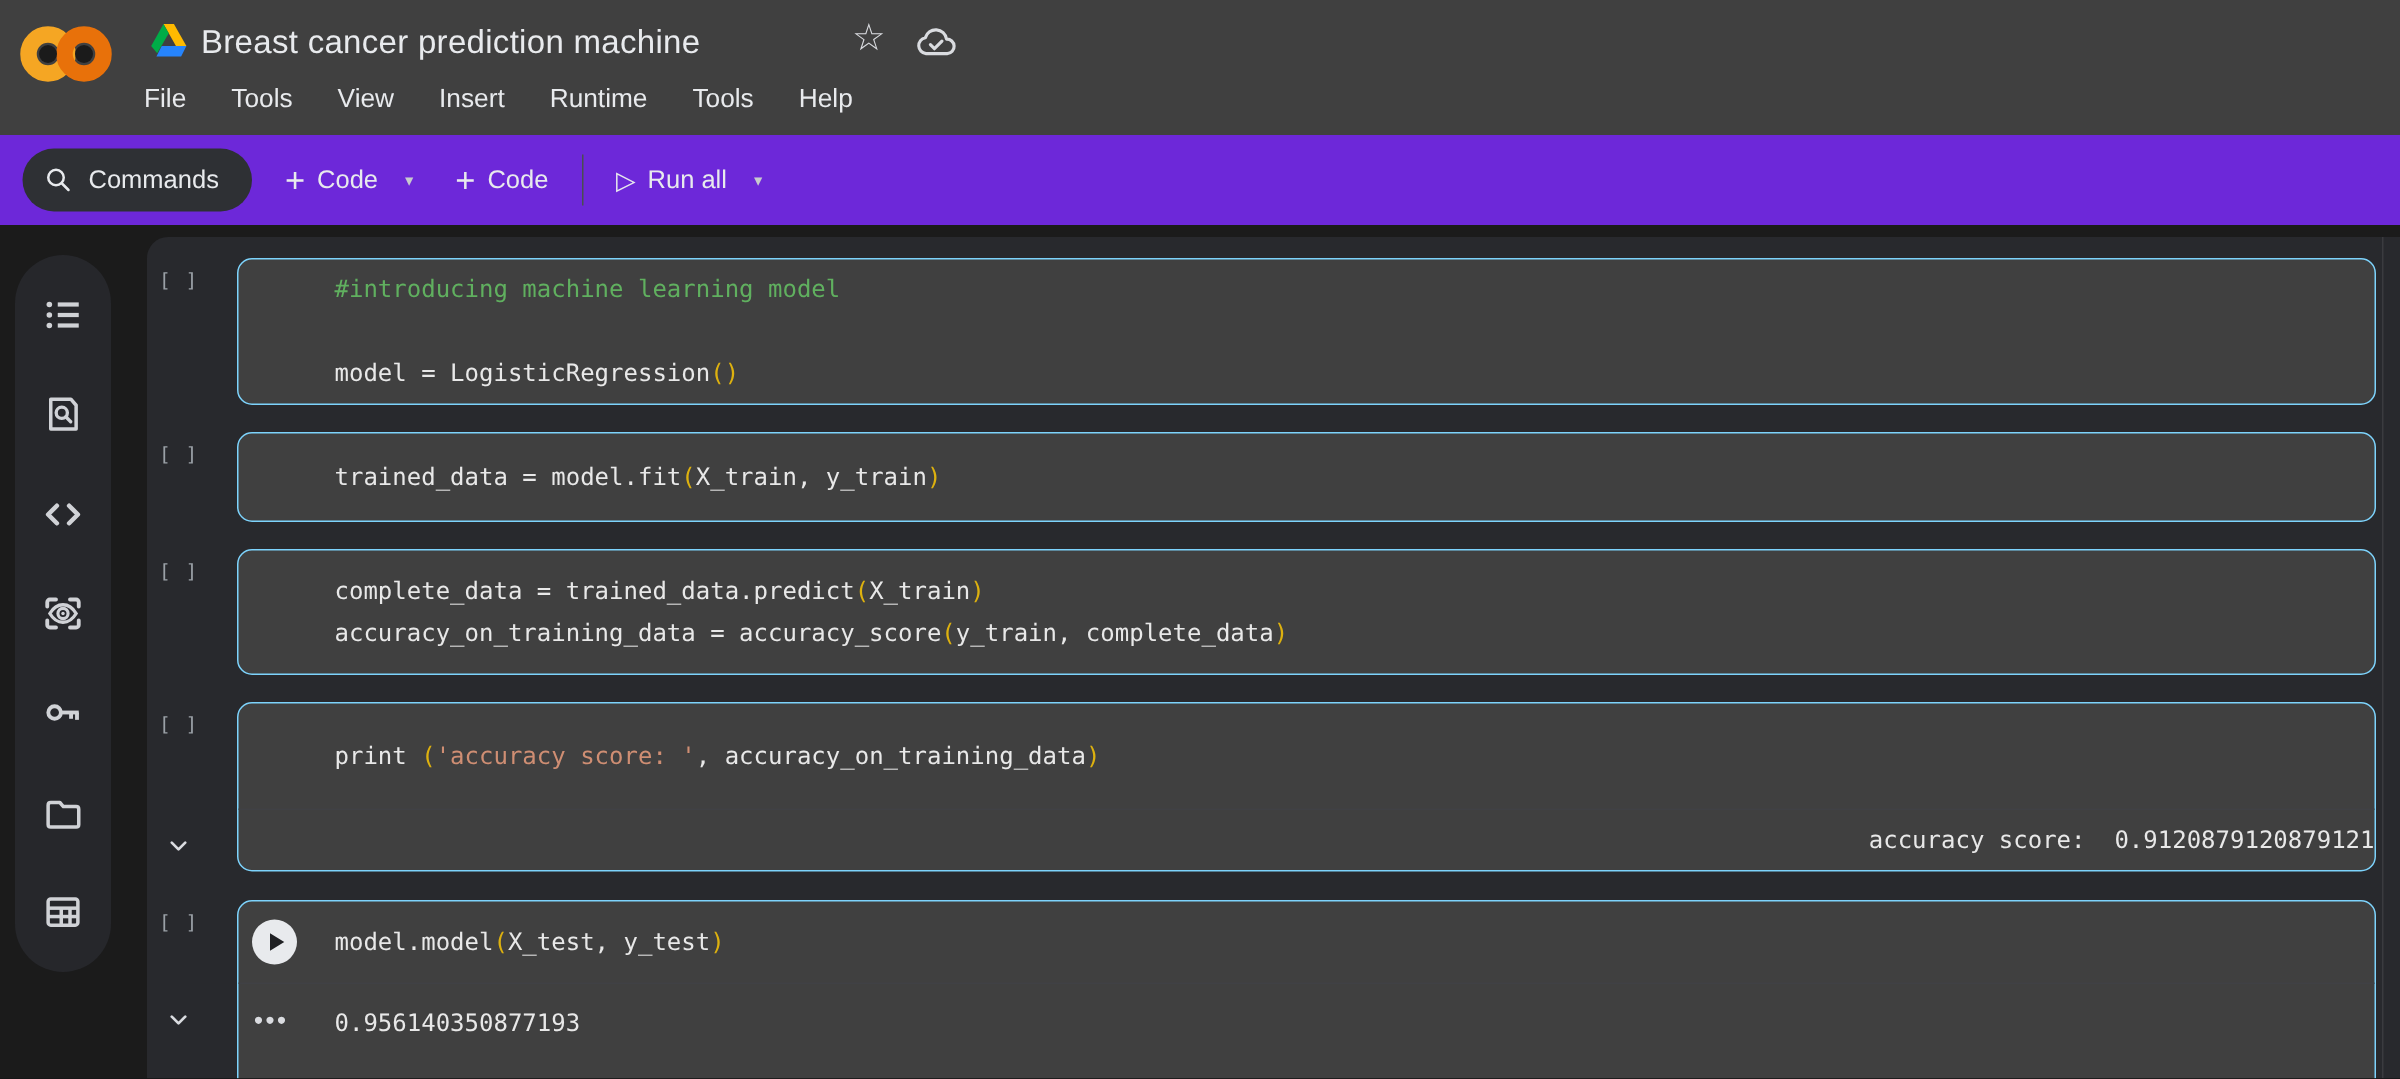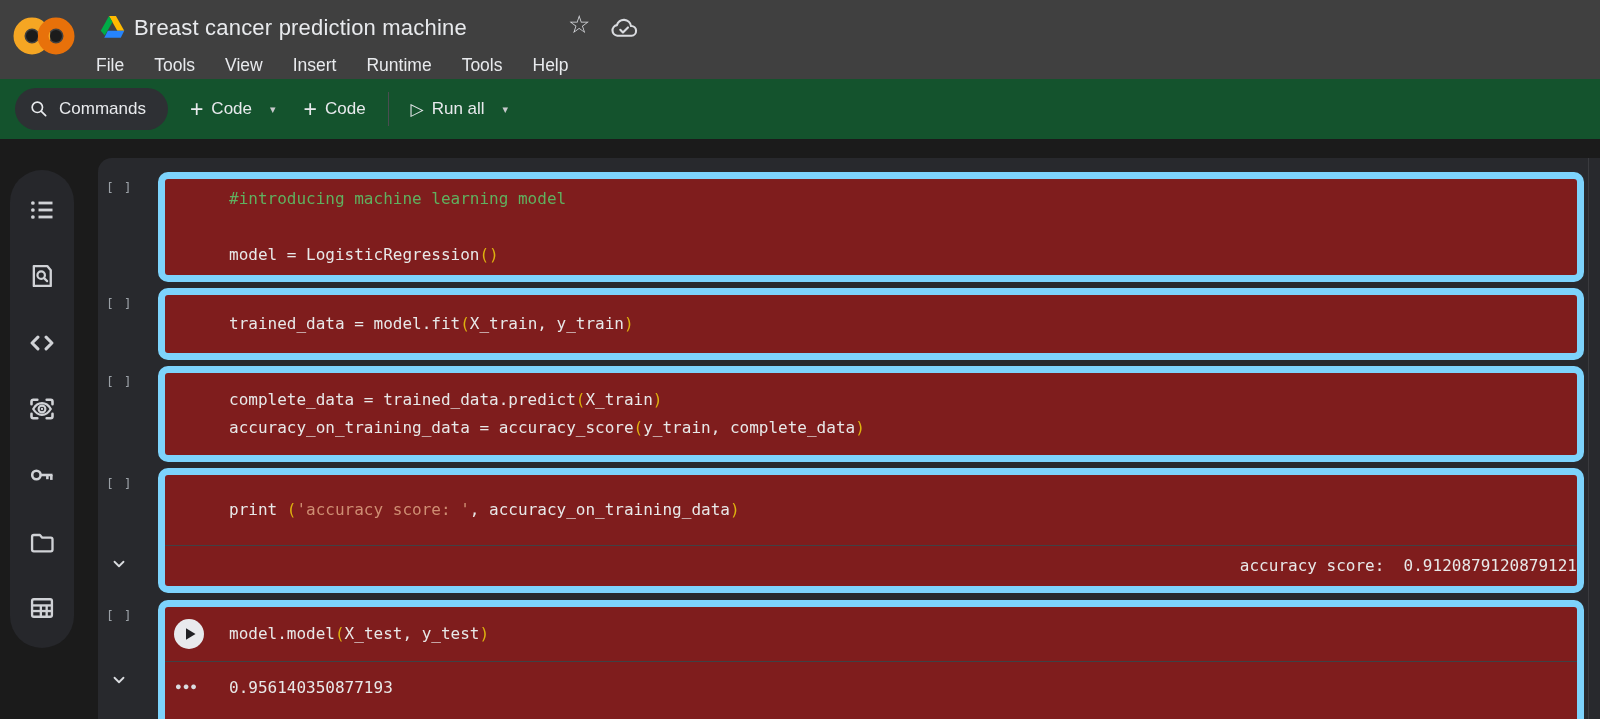--- a/index.html
+++ b/index.html
@@ -20,22 +20,22 @@
     position:absolute; left:134px; top:15px; font-size:22px; color:#e8eaed;
     letter-spacing:0.2px; cursor:text; white-space:nowrap;
   }
   .star { position:absolute; left:568px; top:10px; font-size:25px; color:#dadce0; }
   .cloud { position:absolute; left:610px; top:15px; }
   .menubar { position:absolute; left:96px; top:55px; display:flex; gap:30px; }
   .menu-item { font-size:17.5px; color:#e8eaed; cursor:pointer; }
 
   
   .toolbar {
-    position:absolute; left:0; top:79px; width:100%; height:60px;
-    background:#14532d; display:flex; align-items:center;
+    position:absolute; left:0; top:90px; width:100%; height:60px;
+    background:#6d28d9; display:flex; align-items:center;
   }
   .cmd-pill {
     margin-left:15px; height:42px; border-radius:21px; background:#2e3034;
     display:flex; align-items:center; gap:10px; padding:0 22px 0 14px; cursor:pointer;
   }
   .cmd-pill span { font-size:17px; color:#e8eaed; }
   .tb-btn { display:flex; align-items:center; gap:8px; cursor:pointer; }
   .tb-plus { font-size:23px; font-weight:400; color:#e8eaed; line-height:1; }
   .tb-label { font-size:17px; color:#e8eaed; }
   .tb-caret { font-size:11px; color:#c7cacd; margin-left:10px; }
@@ -63,21 +63,21 @@
   .cellrow { position:absolute; left:0; right:16px; display:flex; }
   .gutter { width:60px; flex:none; position:relative; }
   .indicator {
     position:absolute; left:8px; top:8px;
     font-family:"DejaVu Sans Mono", monospace; font-size:13px; color:#9aa0a6;
     letter-spacing:1px; cursor:pointer; white-space:pre;
   }
   .collapse-btn { position:absolute; left:12px; cursor:pointer; }
 
   .cell {
-    flex:1; background:#7f1d1d; border:7px solid #7dd3fc; border-radius:10px;
+    flex:1; background:#404040; border:1px solid #7dd3fc; border-radius:10px;
     position:relative; min-width:0;
   }
   .code-area { position:relative; padding-left:64px; cursor:text; }
   .code-line {
     height:28px; line-height:28px; white-space:pre;
     font-family:"DejaVu Sans Mono", monospace; font-size:16px; color:#e8e8e8;
   }
   .tok-comment { color:#60b05f; }
   .tok-paren   { color:#ddb10f; }
   .tok-string  { color:#cf8e73; }

